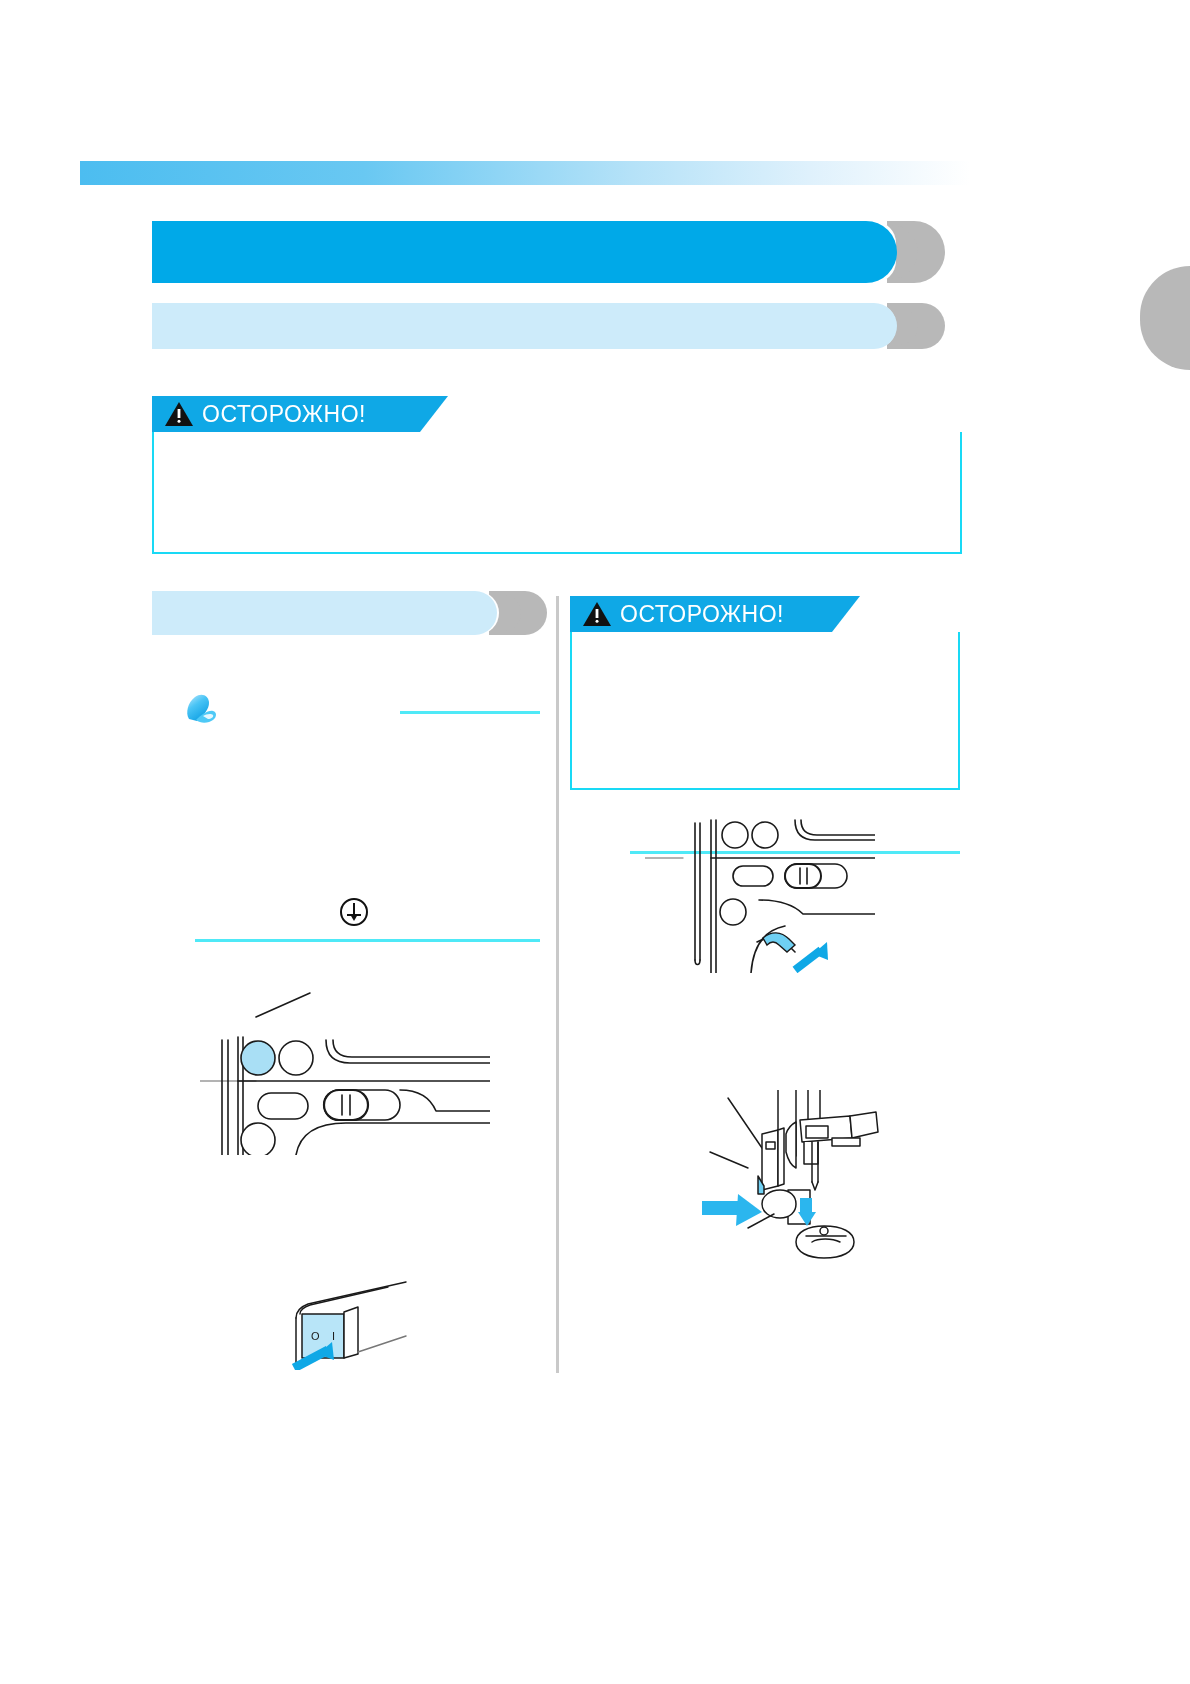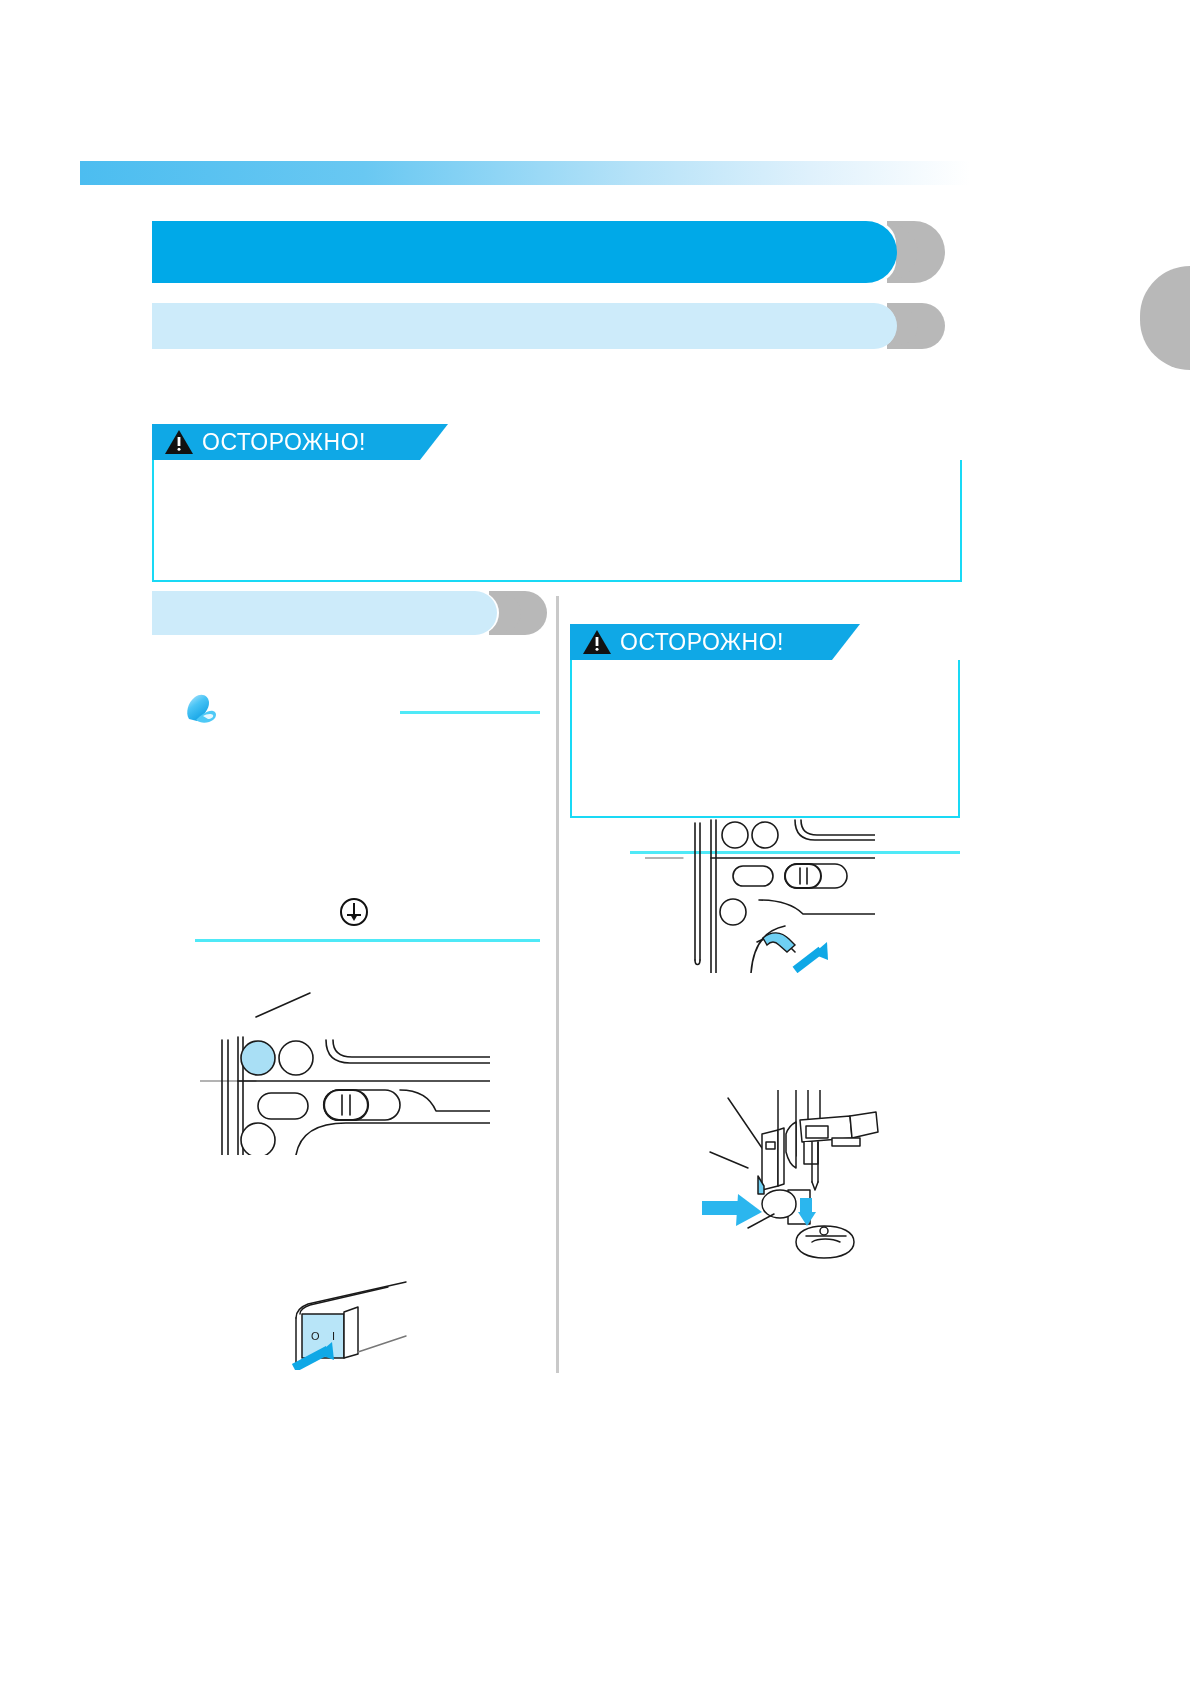--- a/index.html
+++ b/index.html
@@ -71,21 +71,21 @@
     color:#0b6fa4;font-size:19px;font-weight:bold;white-space:nowrap;
   }
 
   
   .edge-tab{
     position:absolute;right:0;top:266px;width:50px;height:104px;
     background:#b8b8b8;border-radius:52px 0 0 52px;
   }
 
   
-  .caution{position:absolute;margin-top:28px;}
+  .caution{position:absolute;}
   .caution-head{
     position:relative;height:36px;background:#0fa8e6;color:#fff;
     display:flex;align-items:center;
   }
   .caution-head:after{
     content:"";position:absolute;right:-28px;top:0;
     border-left:28px solid #0fa8e6;
     border-bottom:36px solid transparent;
   }
   .tri{

